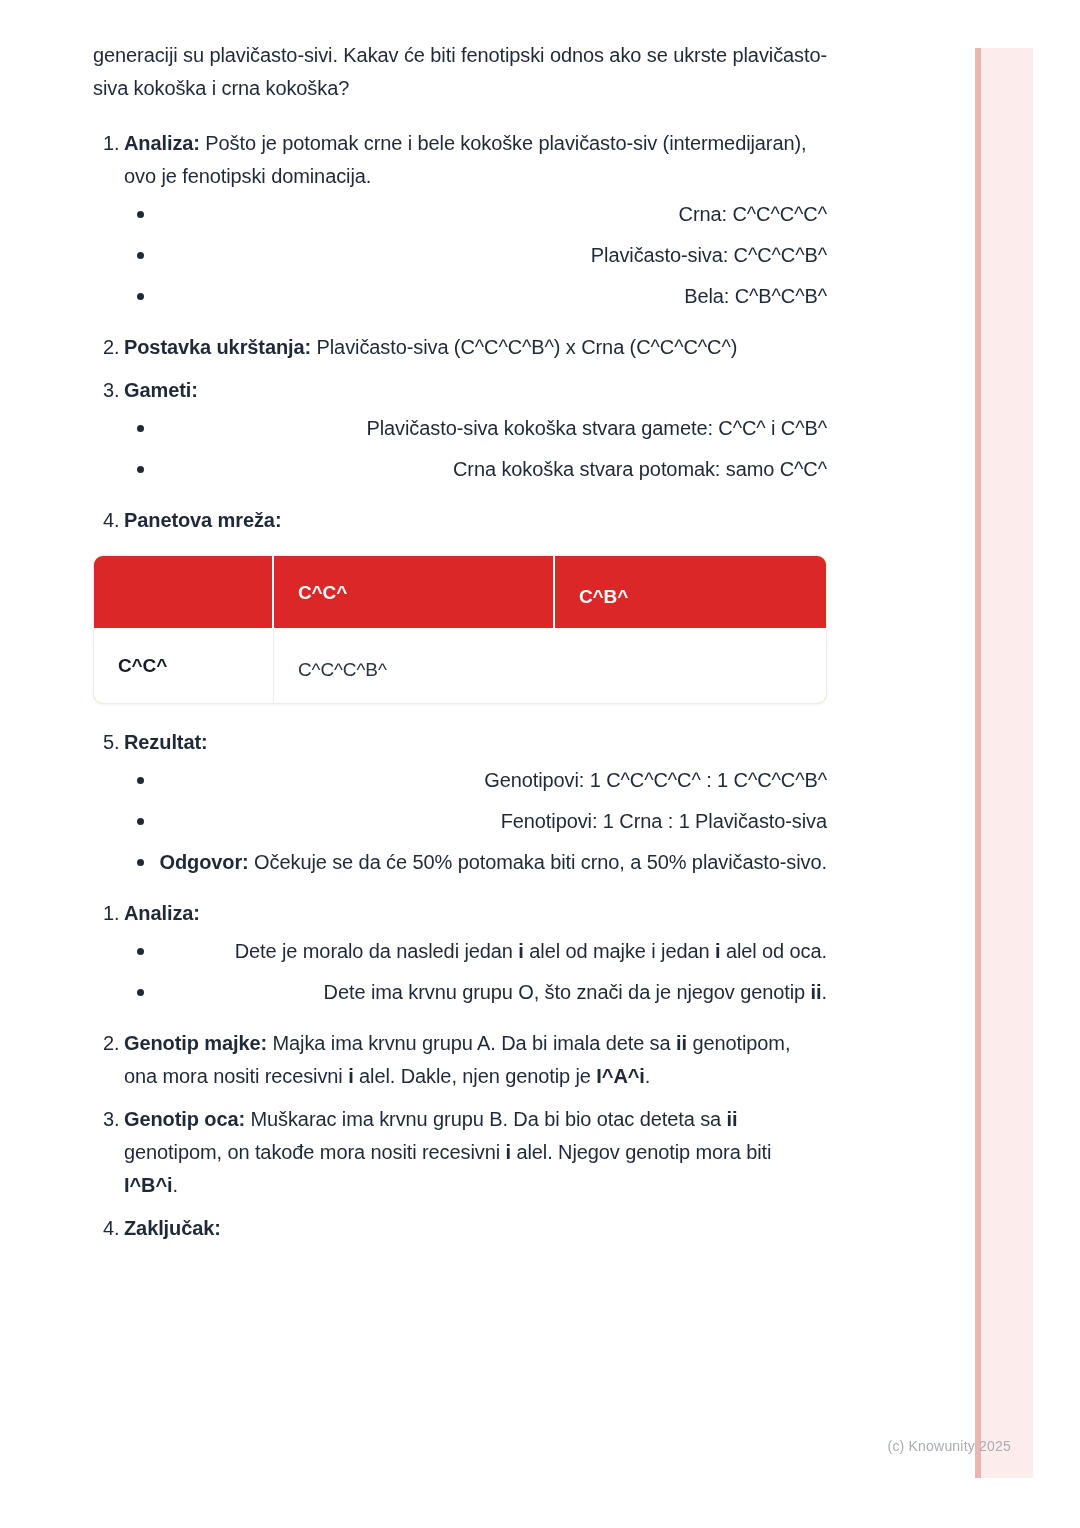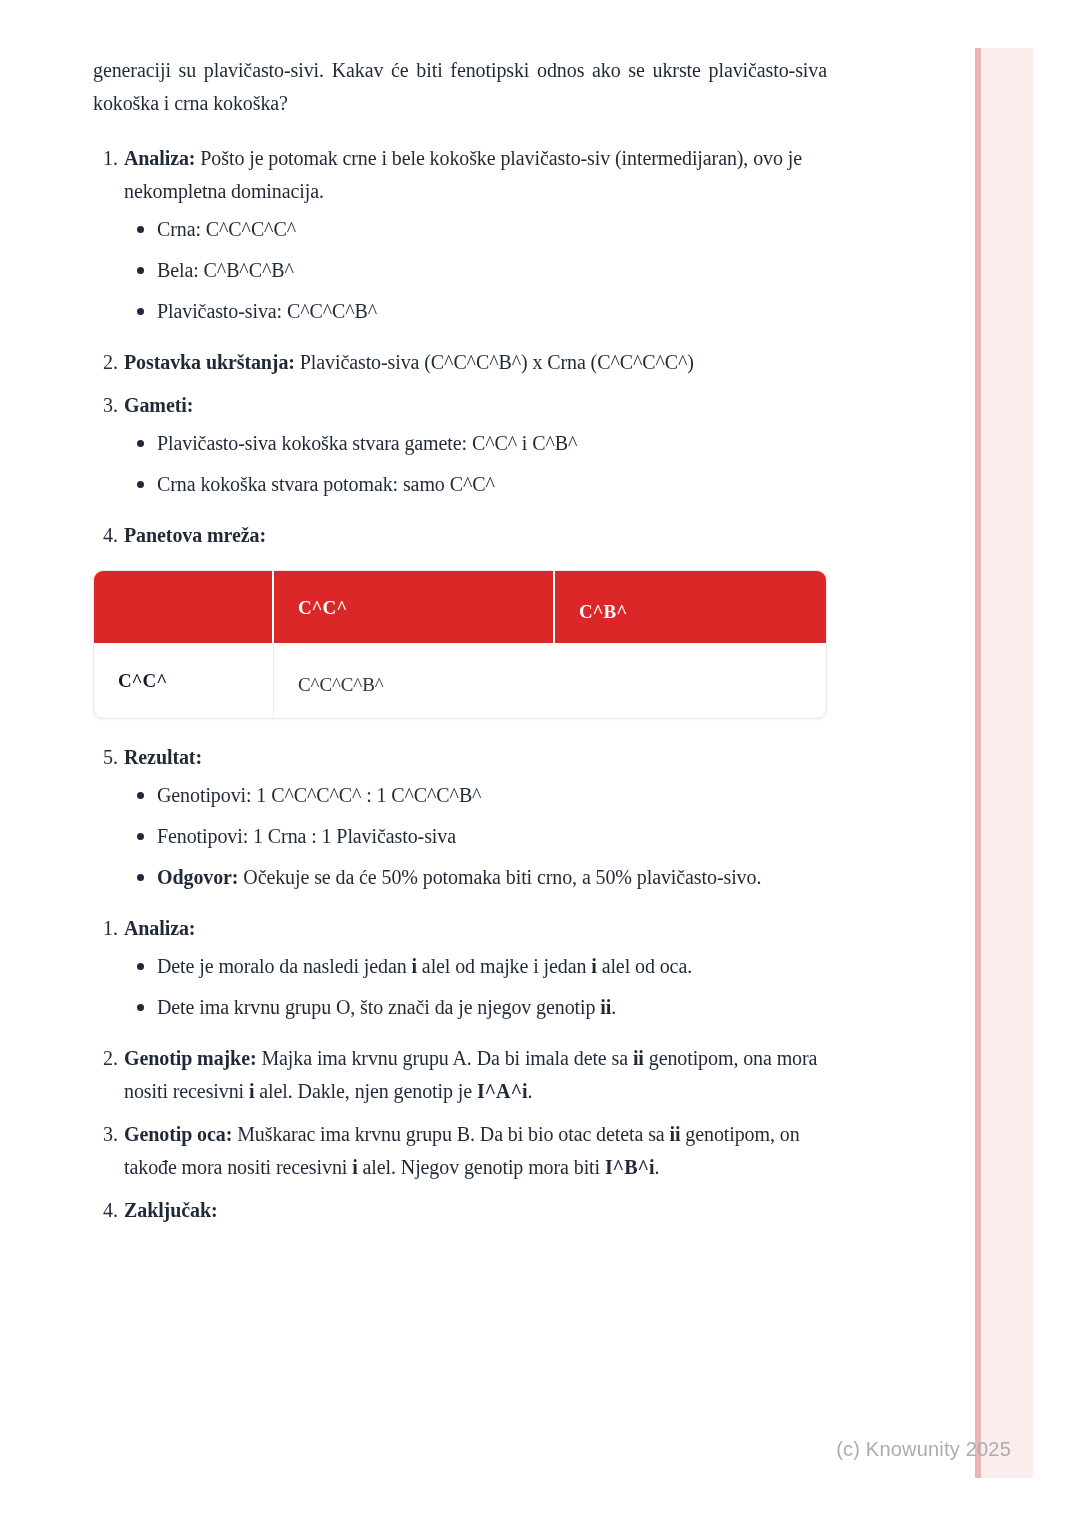--- a/index.html
+++ b/index.html
@@ -25,43 +25,42 @@
     position: absolute;
     left: 975px; top: 48px;
     width: 58px; height: 1430px;
     background: var(--stripe_fill);
     border-left: 6px solid var(--stripe_edge);
     z-index: 1;
   }
   .watermark {
     position: absolute;
     top: 1438px; right: 69px;
-    font-size: 20px;
+    font-size: 14px;
     letter-spacing: 0.2px;
     color: var(--watermark);
     z-index: 3;
     white-space: nowrap;
   }
   .content {
     position: absolute;
-    left: 93px; top: 54px;
+    left: 93px; top: 39px;
     width: 734px;
     font-size: 20px;
     line-height: 33px;
     letter-spacing: -0.1px;
     z-index: 2;
-    font-family: Liberation Serif, serif;
   }
   .para { margin: 0 0 22px; text-align: justify; }
   .b, .bold { font-weight: bold; }
   .num-item { display: flex; margin-bottom: 10px; }
   .num { flex: 0 0 31px; padding-left: 10px; }
   .item-body { flex: 1; min-width: 0; }
   .bullets { margin: 5px 0 8px; }
-  .bullet-item { display: flex; margin-bottom: 8px; }
+  .bullet-item { display: flex; margin-bottom: 8px; text-align: right; }
   .dot {
     flex: 0 0 7px; width: 7px; height: 7px;
     border-radius: 50%;
     background: var(--text);
     margin: 13px 13px 0 13px;
   }
   .bullet-text { flex: 1; min-width: 0; }
 
   .ptable {
     width: 734px;
@@ -94,33 +93,33 @@
 <div class="stripe"></div>
 <div class="watermark">(c) Knowunity 2025</div>
 
 <div class="content">
 
   <p class="para"><span>generaciji su plavičasto-sivi. Kakav će biti fenotipski odnos ako se ukrste plavičasto-siva kokoška i crna kokoška?</span></p>
 
   <div class="num-item">
     <span class="num">1.</span>
     <div class="item-body">
-      <div><span class="b">Analiza:</span><span> Pošto je potomak crne i bele kokoške plavičasto-siv (intermedijaran), ovo je nekompletna dominacija.</span></div>
+      <div><span class="b">Analiza:</span><span> Pošto je potomak crne i bele kokoške plavičasto-siv (intermedijaran), ovo je fenotipski dominacija.</span></div>
       <div class="bullets">
         <div class="bullet-item">
           <span class="dot"></span>
           <div class="bullet-text"><span>Crna: C^C^C^C^</span></div>
         </div>
         <div class="bullet-item">
           <span class="dot"></span>
+          <div class="bullet-text"><span>Plavičasto-siva: C^C^C^B^</span></div>
+        </div>
+        <div class="bullet-item">
+          <span class="dot"></span>
           <div class="bullet-text"><span>Bela: C^B^C^B^</span></div>
-        </div>
-        <div class="bullet-item">
-          <span class="dot"></span>
-          <div class="bullet-text"><span>Plavičasto-siva: C^C^C^B^</span></div>
         </div>
       </div>
     </div>
   </div>
 
   <div class="num-item">
     <span class="num">2.</span>
     <div class="item-body">
       <div><span class="b">Postavka ukrštanja:</span><span> Plavičasto-siva (C^C^C^B^) x Crna (C^C^C^C^)</span></div>
     </div>

